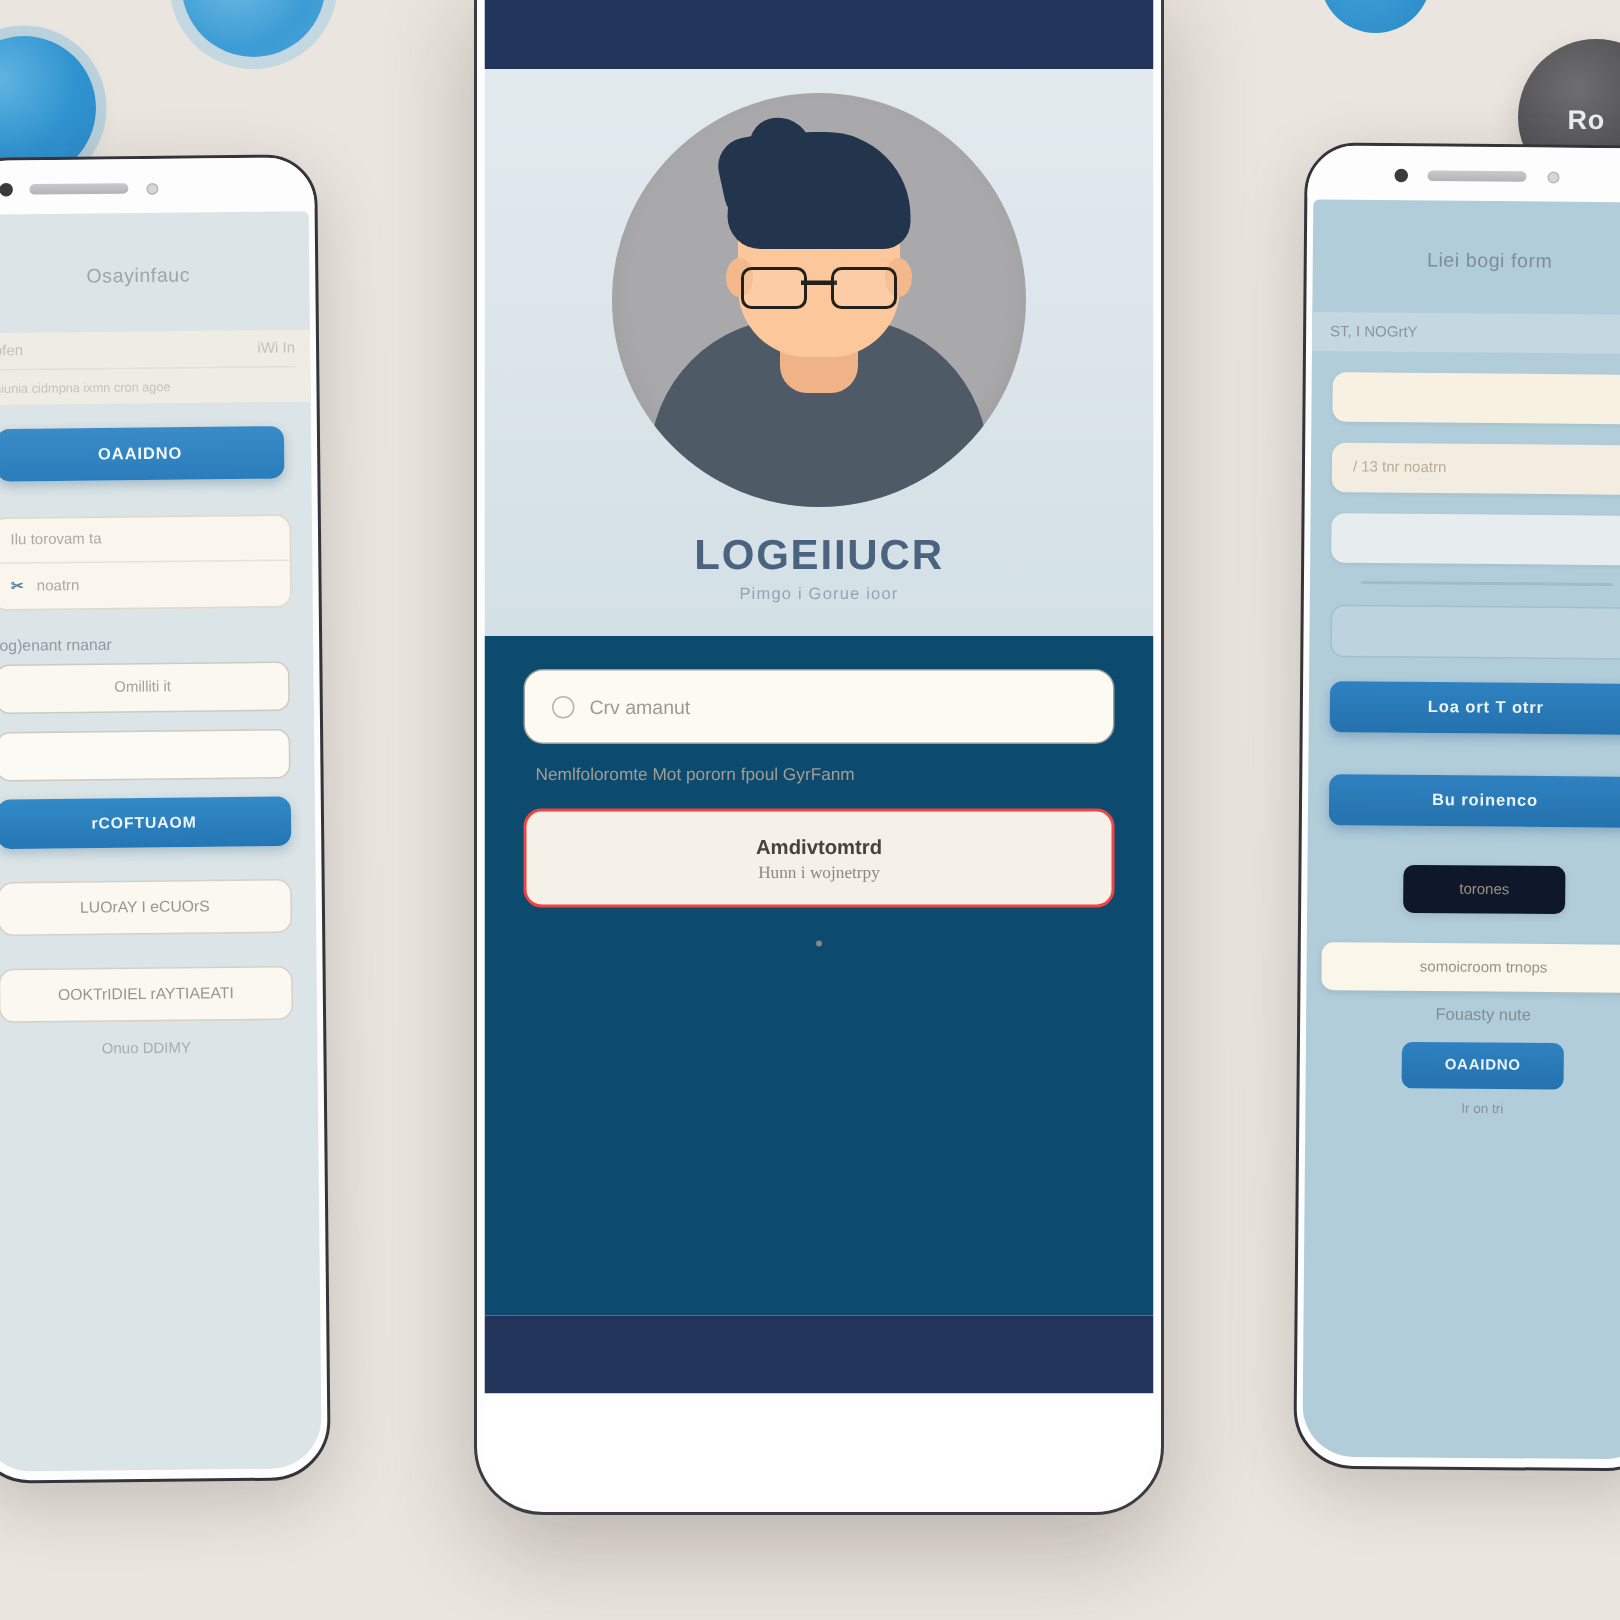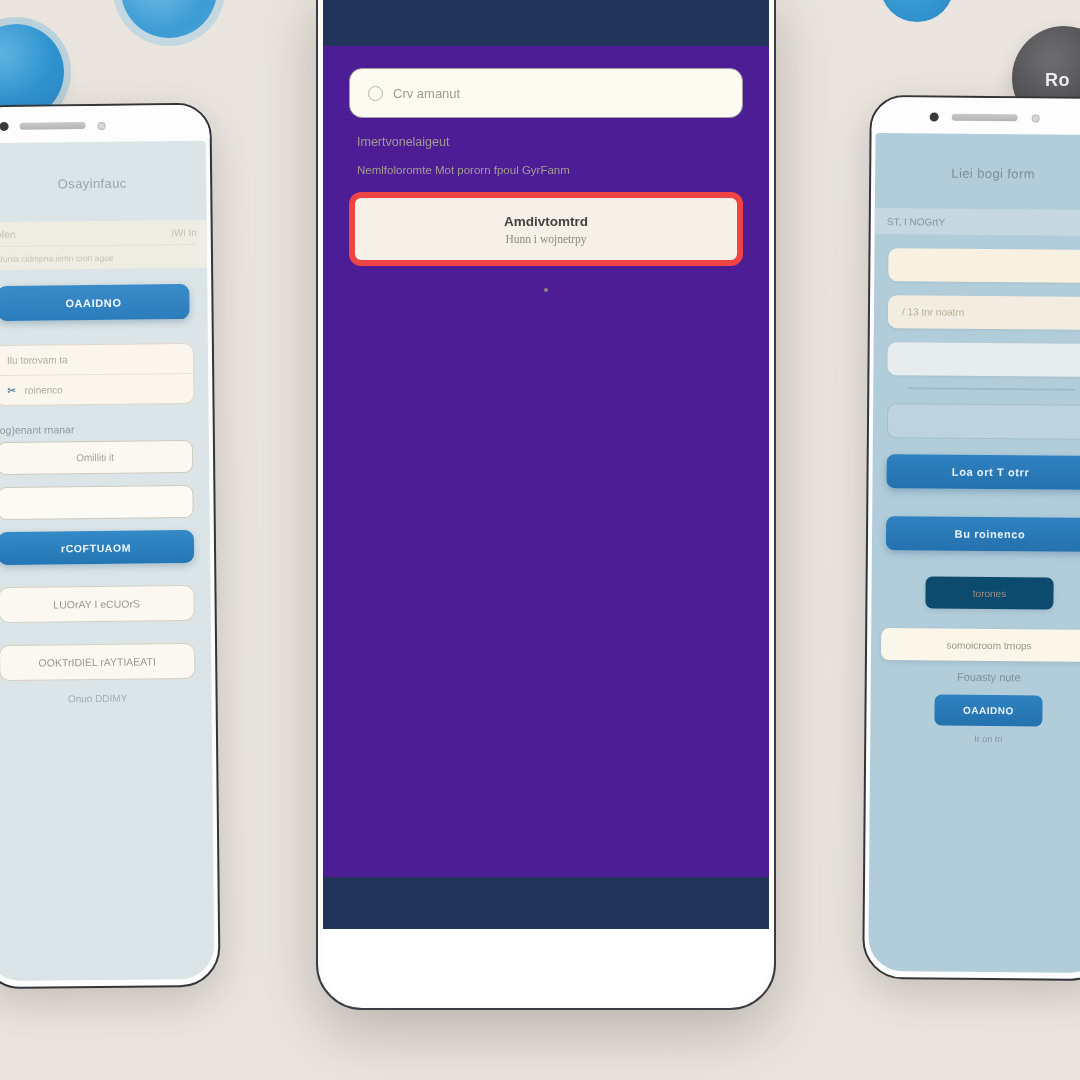--- a/index.html
+++ b/index.html
@@ -115,29 +115,29 @@
   .av-quiff{position:absolute;left:50%;transform:translateX(-46px) rotate(-16deg);
     top:16px;width:40px;height:38px;background:#23344d;border-radius:24px 30px 8px 20px;}
   .av-glasses{position:absolute;left:50%;transform:translateX(-50%);
     top:116px;width:104px;height:24px;}
   .av-lens{position:absolute;top:0;width:40px;height:24px;
     border:2.5px solid #23201c;border-radius:7px;background:rgba(255,255,255,.10);}
   .av-lens.l{left:0;} .av-lens.r{right:0;}
   .av-bridge{position:absolute;left:40px;top:9px;width:24px;height:2.5px;background:#23201c;}
   .cp-title{margin-top:16px;color:#4a6480;font-size:28px;font-weight:700;letter-spacing:1.2px;}
   .cp-sub{margin-top:4px;color:#93a5b4;font-size:11px;letter-spacing:.8px;}
-  .cp-form{flex:1;background:#4c1d95;padding:22px 26px 0 26px;position:relative;}
+  .cp-form{flex:1;background:#0c4a6e;padding:22px 26px 0 26px;position:relative;}
   .cp-field{height:48px;border-radius:13px;border:1px solid #9d9d9d;background:#fdfaf2;
     display:flex;align-items:center;padding:0 18px;color:#a09a90;font-size:13px;}
   .cp-radio{width:13px;height:13px;border-radius:50%;border:1.5px solid #b9b3a8;margin-right:10px;flex:none;}
   .cp-flabel{margin:17px 0 9px 8px;color:#a19b90;font-size:12.5px;}
   .cp-field2{height:54px;border-radius:14px;border:1.5px solid #8f8f8f;background:#ffffff;
     display:flex;align-items:center;justify-content:center;color:#a39d93;font-size:13px;}
   .cp-hint{margin:15px 0 0 8px;color:#a39d93;font-size:11.5px;}
-  .cp-block{margin-top:16px;height:62px;border-radius:12px;border:6px solid #ef4444;
+  .cp-block{margin-top:16px;height:62px;border-radius:12px;border:2px solid #ef4444;
     background:#f5f1e8;display:flex;flex-direction:column;align-items:center;justify-content:center;}
   .cp-block .b1{color:#46423c;font-size:13.5px;font-weight:600;}
   .cp-block .b2{margin-top:4px;color:#8e8880;font-size:11.5px;font-family:Liberation Serif, serif;}
   .cp-dot{width:4px;height:4px;background:#8d857b;border-radius:50%;margin:22px auto 0 auto;}
   .cp-cta{margin:12px auto 0 auto;width:250px;height:52px;border-radius:14px;
     background:#dce8f2;display:flex;align-items:center;justify-content:center;
     color:#4a7f9e;font-size:28px;font-weight:700;letter-spacing:.2px;}
   .cp-botbar{height:52px;background:#22345a;flex:none;}
   .cp-chin{height:74px;background:#ffffff;flex:none;border-radius:0 0 38px 38px;}
 
@@ -162,21 +162,21 @@
   .rp-input.b{background:#f3ece0;}
   .rp-input.c{background:#e7ecee;}
   .rp-rule{margin:12px 34px 0 34px;height:2px;background:#9fbccb;border-radius:2px;}
   .rp-input.d{background:#bdd4df;border:1px solid #a3bfcd;box-shadow:none;}
   .rp-btn{margin:16px 14px 0 14px;height:34px;border-radius:8px;
     background:linear-gradient(180deg,#2f81c0,#2472ae);
     box-shadow:0 3px 7px rgba(30,80,125,.30);
     display:flex;align-items:center;justify-content:center;
     color:#eaf3f9;font-size:11px;font-weight:700;letter-spacing:.6px;}
   .rp-btn.sp{margin-top:28px;}
-  .rp-chip{margin:26px auto 0 auto;width:128px;height:32px;border-radius:7px;background:#0c4a6e;
+  .rp-chip{margin:26px auto 0 auto;width:108px;height:32px;border-radius:7px;background:#0f172a;
     box-shadow:0 2px 5px rgba(0,0,0,.10);
     display:flex;align-items:center;justify-content:center;color:#9b9183;font-size:10px;}
   .rp-wide{margin:20px 10px 0 10px;height:32px;border-radius:8px;background:#fbf6ea;
     box-shadow:0 2px 5px rgba(0,0,0,.10);
     display:flex;align-items:center;justify-content:center;color:#9b9183;font-size:10px;}
   .rp-note{margin-top:10px;text-align:center;color:#7f8f99;font-size:11px;}
   .rp-btn2{margin:12px auto 0 auto;width:108px;height:31px;border-radius:7px;
     background:linear-gradient(180deg,#2f81c0,#2472ae);
     display:flex;align-items:center;justify-content:center;
     color:#eaf3f9;font-size:10px;font-weight:700;letter-spacing:.5px;}
@@ -212,47 +212,64 @@
         </div>
         <div class="sub">Inniunia cidmpna ixmn cron agoe</div>
       </div>
 
       <div class="lp-btn">OAAIDNO</div>
 
       <div class="lp-card">
         <div class="ci">Ilu torovam ta</div>
         <div class="ci">
           <span class="gl">✂</span>
-          <span>roinenco</span>
+          <span>noatrn</span>
         </div>
       </div>
 
       <div class="lp-label">tog)enant rnanar</div>
       <div class="lp-input">Omilliti it</div>
       <div class="lp-input plain"></div>
       <div class="lp-btn2">rCOFTUAOM</div>
       <div class="lp-ghost">LUOrAY I eCUOrS</div>
       <div class="lp-ghost">OOKTrIDIEL rAYTIAEATI</div>
       <div class="lp-foot">Onuo DDIMY</div>
     </div>
   </div>
 
   <div class="phone" id="phone-center">
     <div class="screen">
 
       <div class="cp-topbar"></div>
 
+      <div class="cp-hero">
+        <div class="avatar">
+          <div class="av-shirt"></div>
+          <div class="av-neck"></div>
+          <div class="av-head"></div>
+          <div class="av-ear l"></div>
+          <div class="av-ear r"></div>
+          <div class="av-hair"></div>
+          <div class="av-quiff"></div>
+          <div class="av-glasses">
+            <span class="av-lens l"></span>
+            <span class="av-bridge"></span>
+            <span class="av-lens r"></span>
+          </div>
+        </div>
+        <div class="cp-title">LOGEIIUCR</div>
+        <div class="cp-sub">Pimgo i Gorue ioor</div>
+      </div>
 
       <div class="cp-form">
         <div class="cp-field">
           <span class="cp-radio"></span>
           <span>Crv amanut</span>
         </div>
 
-        <div class="cp-flabel">Imertvonelaigeut</div>
 
         <div class="cp-hint">Nemlfoloromte Mot pororn fpoul GyrFanm</div>
 
         <div class="cp-block">
           <span class="b1">Amdivtomtrd</span>
           <span class="b2">Hunn i wojnetrpy</span>
         </div>
 
         <div class="cp-dot"></div>
 

